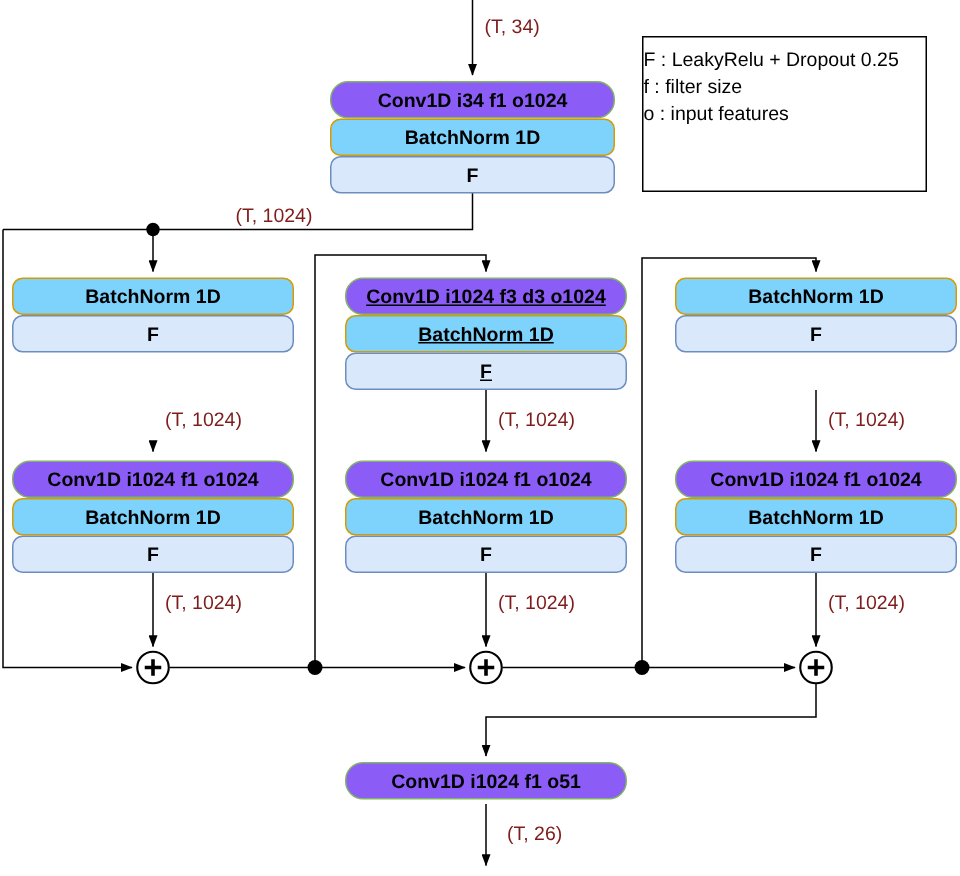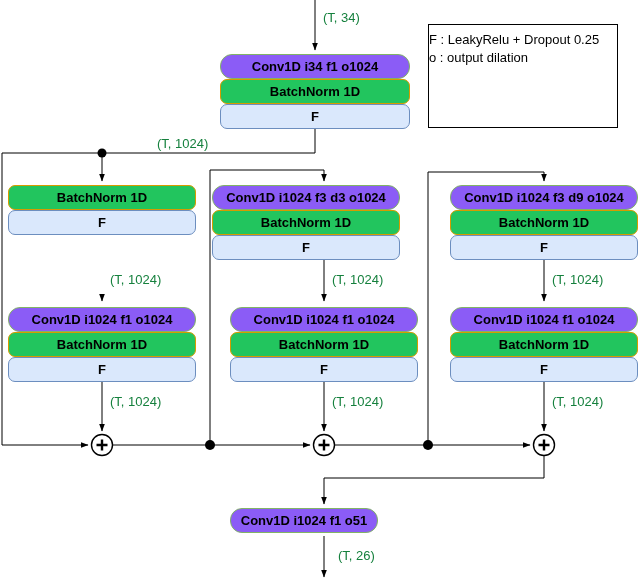--- a/index.html
+++ b/index.html
@@ -9,24 +9,24 @@
     font-family:"Liberation Sans", sans-serif;
   }
   #wires{position:absolute;left:0;top:0;z-index:1;}
   .stack{position:absolute;z-index:2;}
   .cell{
     height:23px;line-height:23px;border:1px solid #000;border-radius:7px;
     text-align:center;font-size:13px;font-weight:bold;color:#000;
     white-space:nowrap;overflow:hidden;
   }
   .cell.conv{background:#8b5cf6;border-color:#82b366;border-radius:12px;}
-  .cell.bn{background:#22c55e;border-color:#d79b00;}
+  .cell.bn{background:#7dd3fc;border-color:#d79b00;}
   .cell.act{background:#dae8fc;border-color:#6c8ebf;}
   .tlabel{
-    position:absolute;z-index:3;font-size:13px;color:#15803d;white-space:nowrap;
+    position:absolute;z-index:3;font-size:13px;color:#7f1d1d;white-space:nowrap;
     height:15px;line-height:15px;text-align:center;
   }
   .legend{
     position:absolute;left:428px;top:24px;width:188px;height:90px;z-index:2;
     border:1px solid #000;background:#fff;padding:6px 0;
     font-size:13px;line-height:18px;color:#000;
   }
   .legend div{white-space:nowrap;}
 </style>
 </head>
@@ -70,21 +70,22 @@
     <path d="M318.5 445 H329.5 M324 439.5 V450.5" stroke="#000" stroke-width="2.4"></path>
   </g>
   <g>
     <circle cx="544" cy="445" r="10.5" fill="#fff" stroke="#000" stroke-width="1.4"></circle>
     <path d="M538.5 445 H549.5 M544 439.5 V450.5" stroke="#000" stroke-width="2.4"></path>
   </g>
 </svg>
 
 <div class="legend">
   <div>F : LeakyRelu + Dropout 0.25</div>
-  <div>o : output dilation</div>
+  <div>f : filter size</div>
+  <div>o : input features</div>
 </div>
 
 <div class="tlabel" style="left:323px;top:10px;">(T, 34)</div>
 <div class="tlabel" style="left:157px;top:136px;">(T, 1024)</div>
 
 <div class="tlabel" style="left:110px;top:272px;">(T, 1024)</div>
 <div class="tlabel" style="left:332px;top:272px;">(T, 1024)</div>
 <div class="tlabel" style="left:552px;top:272px;">(T, 1024)</div>
 
 <div class="tlabel" style="left:110px;top:394px;">(T, 1024)</div>
@@ -102,37 +103,36 @@
 <div class="stack" style="left:8px;top:185px;width:188px;">
   <div class="cell bn">BatchNorm 1D</div>
   <div class="cell act">F</div>
 </div>
 <div class="stack" style="left:8px;top:307px;width:188px;">
   <div class="cell conv">Conv1D i1024 f1 o1024</div>
   <div class="cell bn">BatchNorm 1D</div>
   <div class="cell act">F</div>
 </div>
 
-<div class="stack" style="left:212px;top:185px;width:188px;">
+<div class="stack" style="left:230px;top:185px;width:188px;text-decoration:underline;">
   <div class="cell conv">Conv1D i1024 f3 d3 o1024</div>
   <div class="cell bn">BatchNorm 1D</div>
   <div class="cell act">F</div>
 </div>
 <div class="stack" style="left:230px;top:307px;width:188px;">
   <div class="cell conv">Conv1D i1024 f1 o1024</div>
   <div class="cell bn">BatchNorm 1D</div>
   <div class="cell act">F</div>
 </div>
 
 <div class="stack" style="left:450px;top:185px;width:188px;">
-  <div class="cell conv">Conv1D i1024 f3 d9 o1024</div>
   <div class="cell bn">BatchNorm 1D</div>
   <div class="cell act">F</div>
 </div>
 <div class="stack" style="left:450px;top:307px;width:188px;">
   <div class="cell conv">Conv1D i1024 f1 o1024</div>
   <div class="cell bn">BatchNorm 1D</div>
   <div class="cell act">F</div>
 </div>
 
-<div class="stack" style="left:230px;top:508px;width:148px;">
+<div class="stack" style="left:230px;top:508px;width:188px;">
   <div class="cell conv">Conv1D i1024 f1 o51</div>
 </div>
 
 </body></html>

